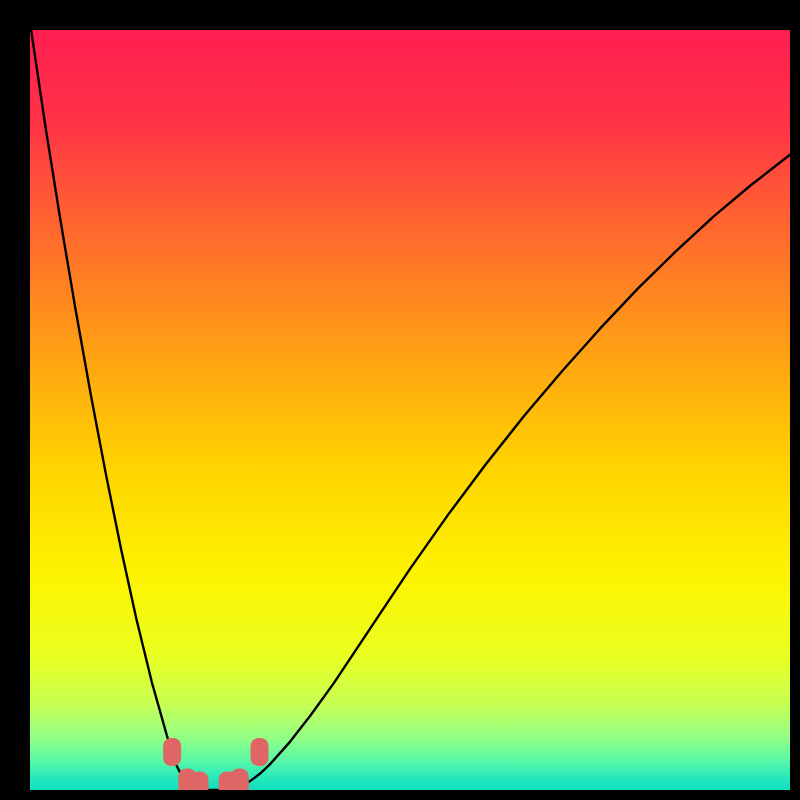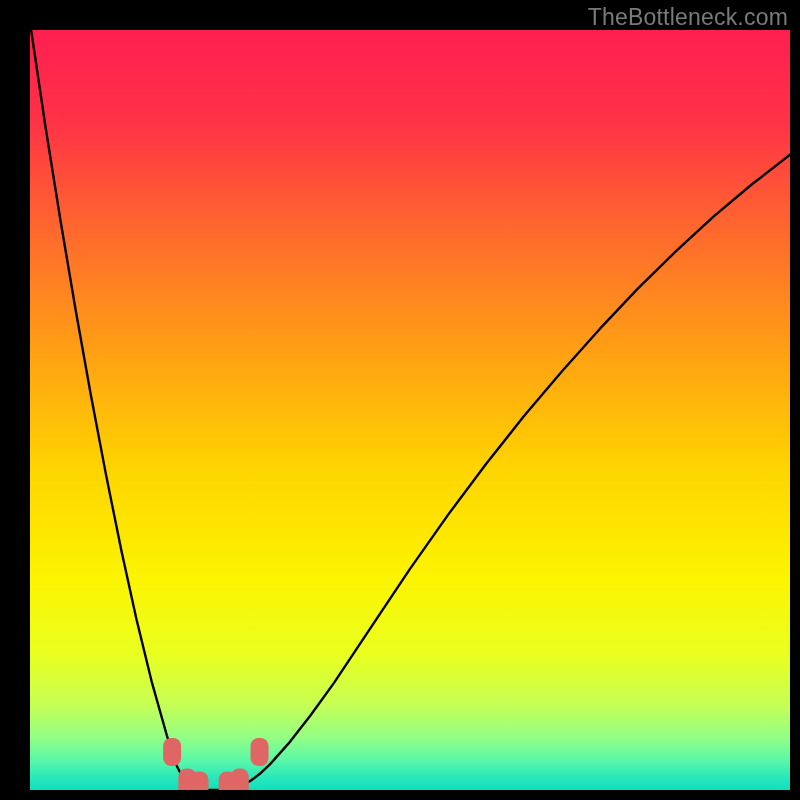--- a/index.html
+++ b/index.html
@@ -77,14 +77,13 @@
           <rect x="133.12" y="708.00" width="18" height="28" rx="8" ry="8" fill="#e06666"></rect>
           <rect x="148.32" y="738.40" width="18" height="28" rx="8" ry="8" fill="#e06666"></rect>
           <rect x="160.48" y="741.44" width="18" height="28" rx="8" ry="8" fill="#e06666"></rect>
           <rect x="188.60" y="741.44" width="18" height="28" rx="8" ry="8" fill="#e06666"></rect>
           <rect x="200.76" y="738.40" width="18" height="28" rx="8" ry="8" fill="#e06666"></rect>
           <rect x="220.52" y="708.00" width="18" height="28" rx="8" ry="8" fill="#e06666"></rect>
         </g>
     </svg>
   </div>
 
-  <div class="watermark">TheBottleneck.com</div>
 </div>
 
 </body></html>

